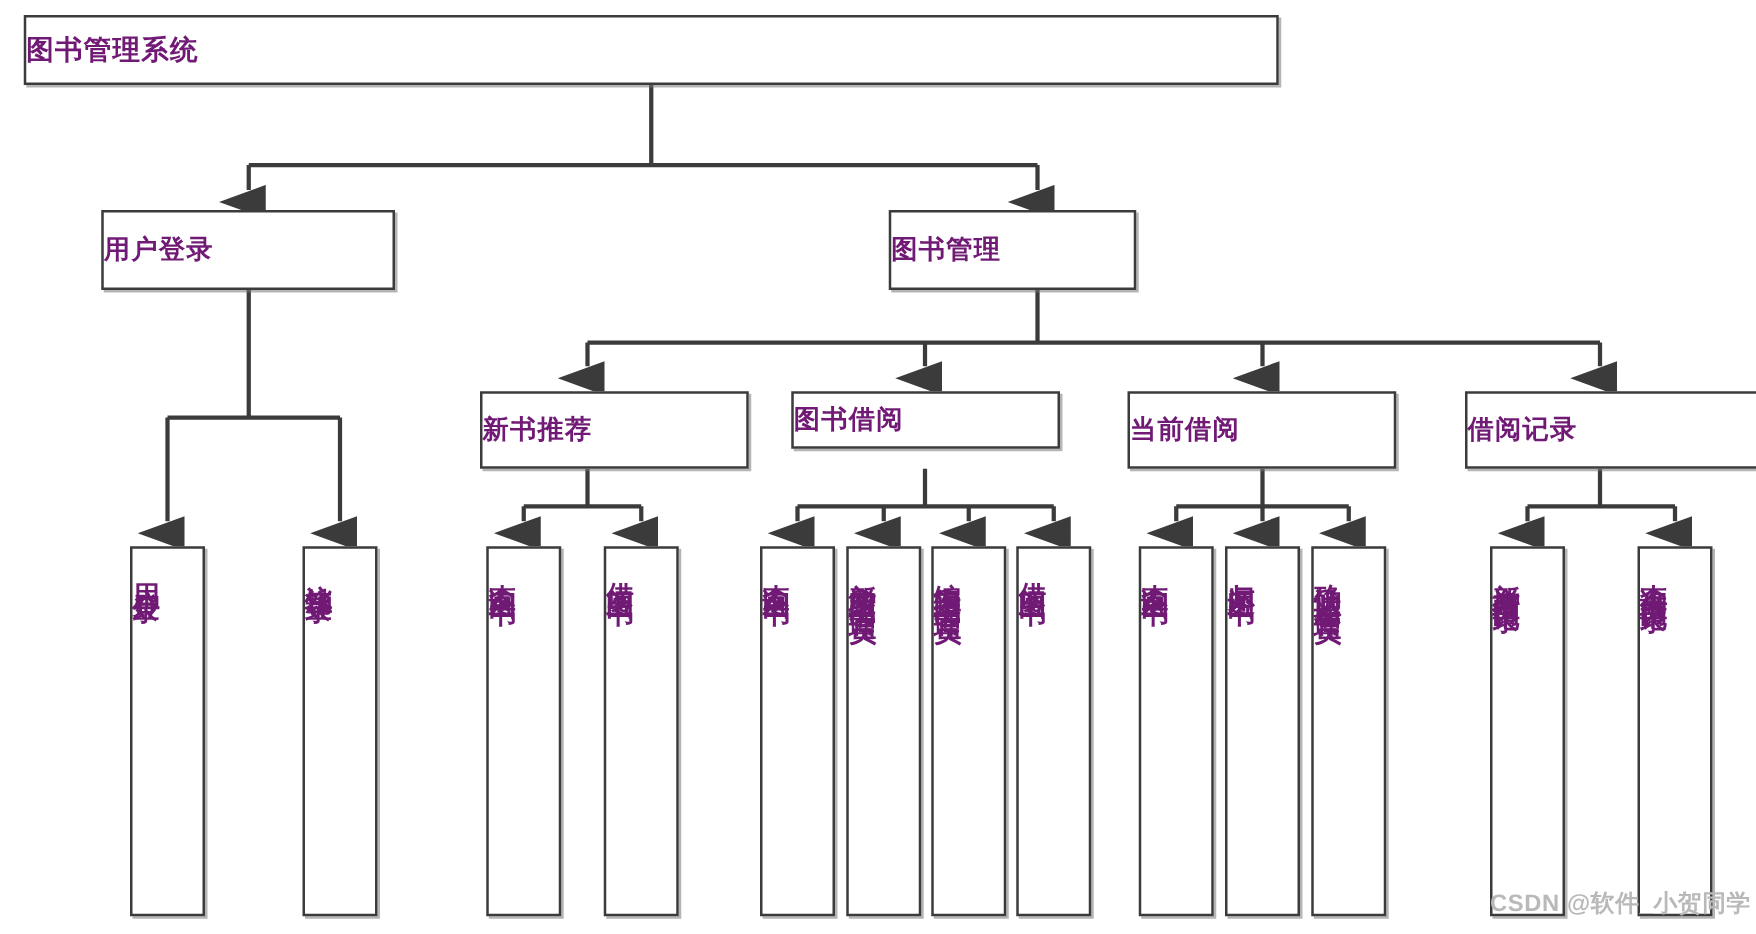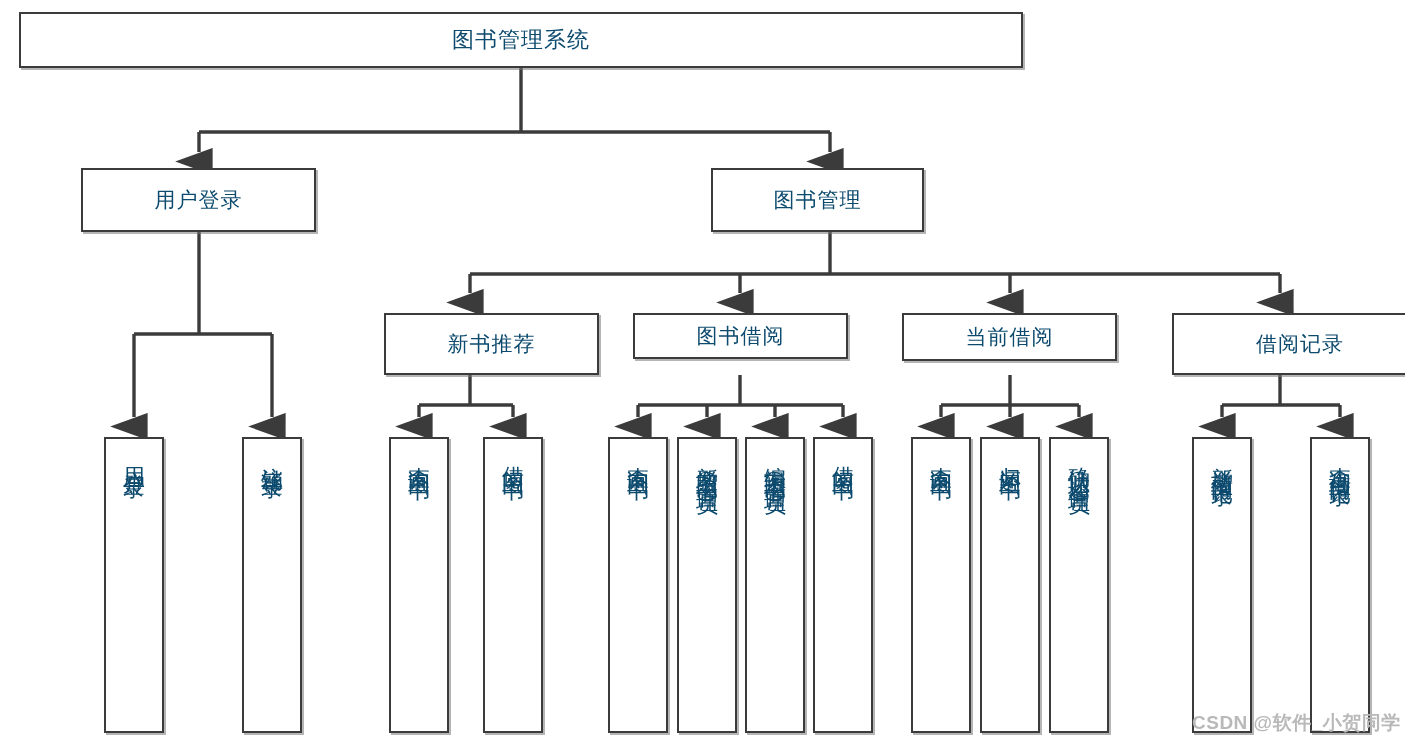--- a/index.html
+++ b/index.html
@@ -26,22 +26,23 @@
     pointer-events: none;
   }
   .node {
     position: absolute;
     box-sizing: border-box;
     background: #ffffff;
     border: 2px solid #3b3b3b;
     box-shadow: 2px 2px 0 rgba(120,120,120,0.55);
     display: flex;
     align-items: center;
-    justify-content: center;
-    color: #0c4a6e;
+    justify-content: flex-start;
+    color: #701a75;
+    font-weight: bold;
   }
   .node .label {
     font-size: 21px;
     letter-spacing: 1px;
     line-height: 1.25;
     white-space: nowrap;
   }
   .node.root .label { font-size: 22px; }
   .node.level2 .label { font-size: 21px; }
 
@@ -121,31 +122,31 @@
     </g>
   </svg>
 
   <div class="node root" style="left:19px; top:12px; width:1004px; height:56px;">
     <span class="label">图书管理系统</span>
   </div>
 
   <div class="node level2" style="left:81px; top:168px; width:235px; height:64px;">
     <span class="label">用户登录</span>
   </div>
-  <div class="node level2" style="left:711px; top:168px; width:213px; height:64px;">
+  <div class="node level2" style="left:711px; top:168px; width:198px; height:64px;">
     <span class="label">图书管理</span>
   </div>
 
   <div class="node level2" style="left:384px; top:313px; width:215px; height:62px;">
     <span class="label">新书推荐</span>
   </div>
   <div class="node level2" style="left:633px; top:313px; width:215px; height:46px;">
     <span class="label">图书借阅</span>
   </div>
-  <div class="node level2" style="left:902px; top:313px; width:215px; height:48px;">
+  <div class="node level2" style="left:902px; top:313px; width:215px; height:62px;">
     <span class="label">当前借阅</span>
   </div>
   <div class="node level2" style="left:1172px; top:313px; width:256px; height:62px;">
     <span class="label">借阅记录</span>
   </div>
 
   <div class="node leaf" style="left:104px; top:437px; width:60px; height:296px;">
     <span class="label">用户登录</span>
   </div>
   <div class="node leaf" style="left:242px; top:437px; width:60px; height:296px;">

